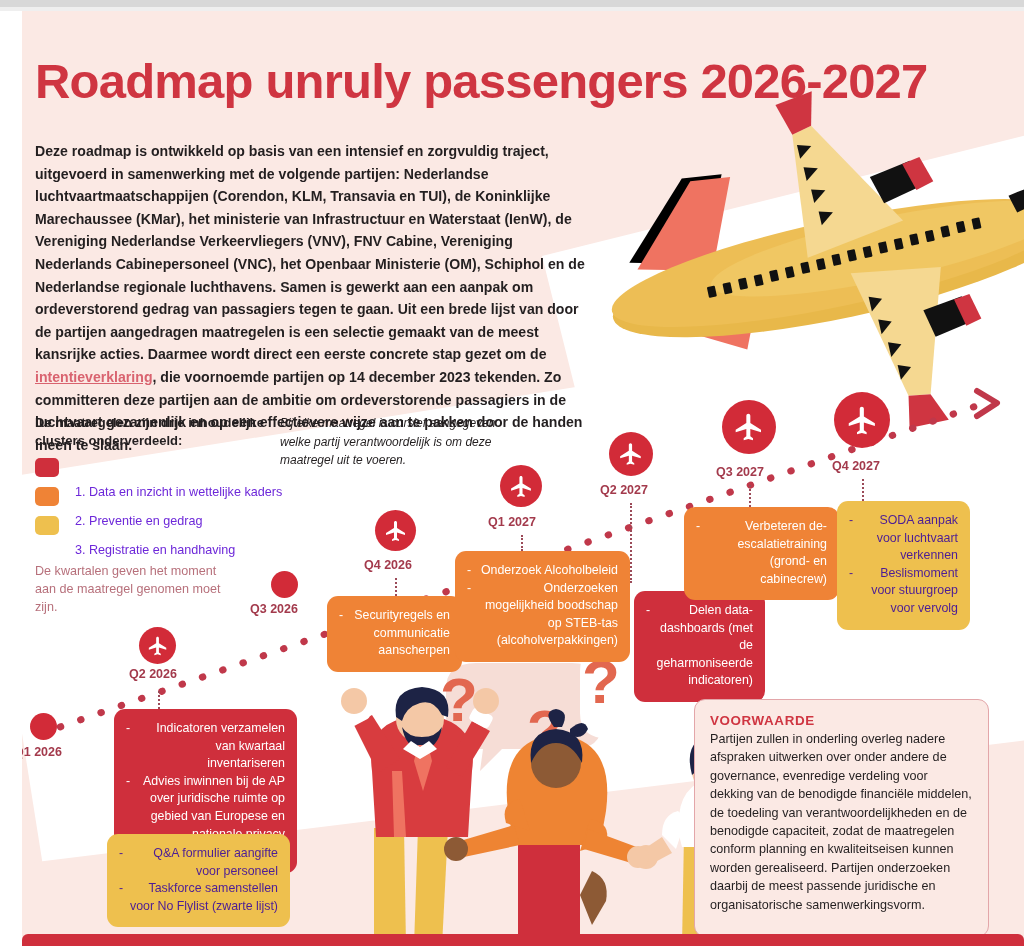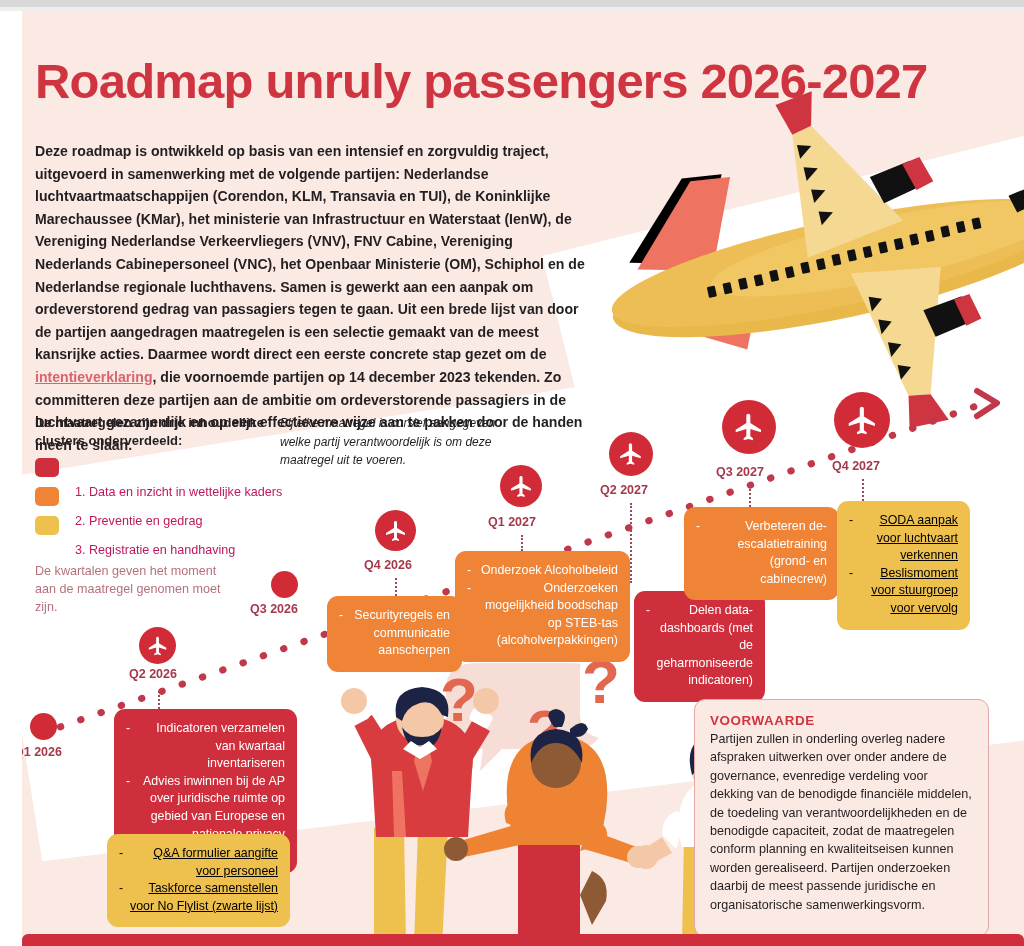--- a/index.html
+++ b/index.html
@@ -45,21 +45,21 @@
   .intro .lnk{color:#d9636f;text-decoration:underline;font-weight:bold;}
 
   
   .legend-head{
     position:absolute;left:13px;top:403px;width:240px;
     font-size:13px;line-height:18px;color:#231f20;font-weight:bold;
   }
   .legend-list{position:absolute;left:13px;top:444px;}
   .legend-row{display:flex;align-items:center;height:25px;margin-bottom:4px;}
   .swatch{width:24px;height:19px;border-radius:5px;margin-right:16px;flex:none;}
-  .legend-label{font-size:12.6px;color:#be185d;white-space:nowrap;margin-top:48px;}
+  .legend-label{font-size:12.6px;color:#6d28d9;white-space:nowrap;margin-top:48px;}
 
   .cursief-note{
     position:absolute;left:258px;top:403px;width:230px;
     font-size:12px;line-height:18.5px;color:#231f20;font-style:italic;
   }
   .kwartaal-note{
     position:absolute;left:13px;top:551px;width:190px;
     font-size:12.6px;line-height:18px;color:#b7707b;
   }
 
@@ -79,21 +79,21 @@
   .box{
     position:absolute;border-radius:11px;padding:11px 12px 12px 12px;
     box-sizing:border-box;
     font-size:12.4px;line-height:17.6px;
   }
   .box ul{margin:0;padding:0;list-style:none;text-align:right;}
   .box li{position:relative;padding-left:10px;margin:0;}
   .box li:before{content:"-";position:absolute;left:0;top:0;}
   .box.red{background:#cf2f3c;color:#ffffff;margin-left:7px;}
   .box.orange{background:#ef8336;color:#ffffff;}
-  .box.yellow{background:#eec04e;color:#000000;text-decoration:underline;}
+  .box.yellow{background:#eec04e;color:#4c1d95;}
 
   
   .voorwaarde{
     position:absolute;left:672px;top:688px;width:295px;height:238px;
     border:1.5px solid #e3a6a9;border-radius:11px;background:#fbe9e4;
     box-sizing:border-box;padding:13px 15px;
   }
   .vw-title{font-size:13.4px;font-weight:bold;color:#cf3541;letter-spacing:.6px;margin-bottom:2px;}
   .vw-body{font-size:12.6px;line-height:18.4px;color:#231f20;}
 

